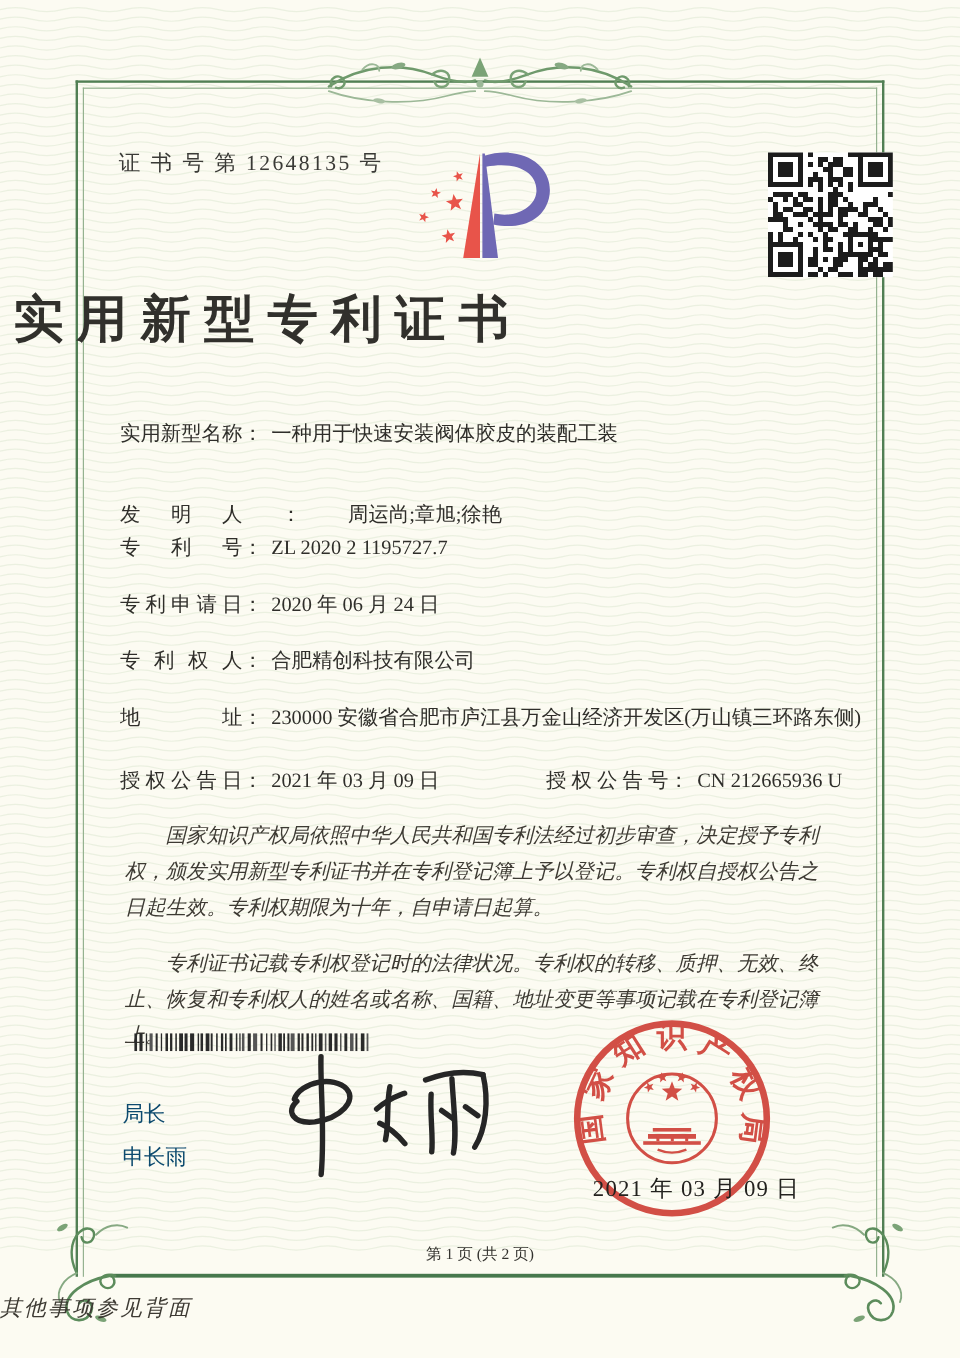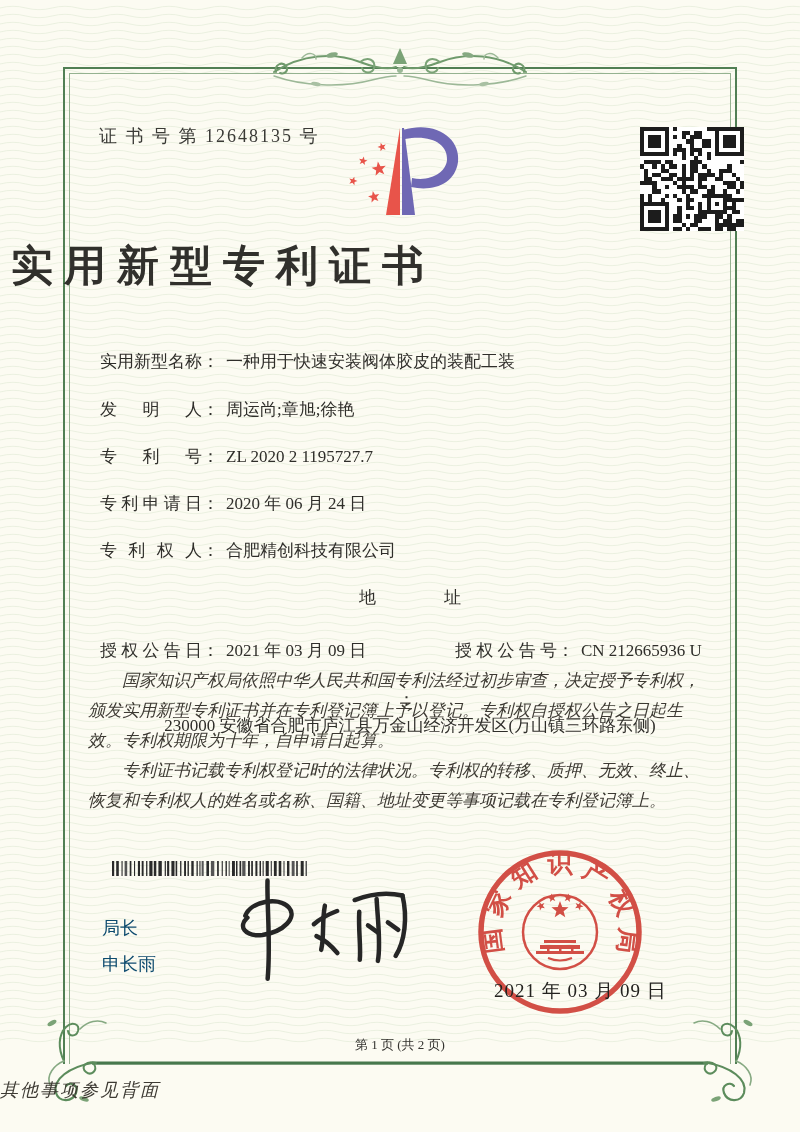--- a/index.html
+++ b/index.html
@@ -16,26 +16,26 @@
   .logo{position:absolute;left:343px;top:116px;z-index:2;}
   .qr{position:absolute;left:640px;top:127px;width:104px;height:104px;z-index:2;background:#fff;}
   .title{position:absolute;left:0;top:238px;width:100%;margin:0;text-align:left;
         font-size:42px;font-weight:bold;letter-spacing:11px;padding-left:11px;box-sizing:border-box;
         color:#31302c;z-index:2;}
   .frow{position:absolute;left:100px;width:620px;display:flex;align-items:center;
         font-size:17px;line-height:26px;z-index:2;}
   .flabel{display:inline-block;width:102px;text-align:justify;text-align-last:justify;flex:0 0 102px;}
   .fcolon{flex:0 0 auto;margin-right:7px;}
   .fvalue{flex:1 1 auto;max-width:496px;}
-  .r-name{top:349px;} .r-inv{top:397px;} .r-no{top:444px;} .r-fil{top:491px;}
-  .r-pat{top:538px;} .r-addr{top:585px;flex-direction:column;} .r-grant{top:638px;}
+  .r-name{top:349px;} .r-inv{top:416px;gap:32px;} .r-no{top:444px;} .r-fil{top:491px;}
+  .r-pat{top:538px;} .r-addr{top:585px;} .r-grant{top:638px;}
   .pair2{position:absolute;left:355px;top:0;display:flex;}
   .paras{position:absolute;left:88px;top:666px;width:626px;z-index:2;font-style:italic;
         font-size:17px;line-height:30px;color:#3d3a33;}
-  .paras p{margin:0;text-indent:2em;}
+  .paras p{margin:16px;text-indent:2em;}
   .barcode{position:absolute;left:110px;top:861px;z-index:2;}
   .signer{position:absolute;left:102px;top:910px;z-index:2;font-family:"Liberation Sans","DejaVu Sans",sans-serif;
         font-size:18px;color:#0c4a6e;line-height:36px;}
   .signature{position:absolute;left:218px;top:872px;z-index:3;}
   .seal{position:absolute;left:476px;top:848px;z-index:3;opacity:.94;}
   .seal-date{position:absolute;left:494px;top:978px;z-index:4;font-size:19px;letter-spacing:1px;color:#23221f;}
   .page-info{position:absolute;left:0;top:1036px;width:100%;text-align:center;font-size:13px;z-index:2;color:#33322e;}
   .back-note{position:absolute;left:0;top:1078px;width:100%;font-size:18px;
         font-style:italic;z-index:2;color:#3d3a33;letter-spacing:2px;}
 </style>

